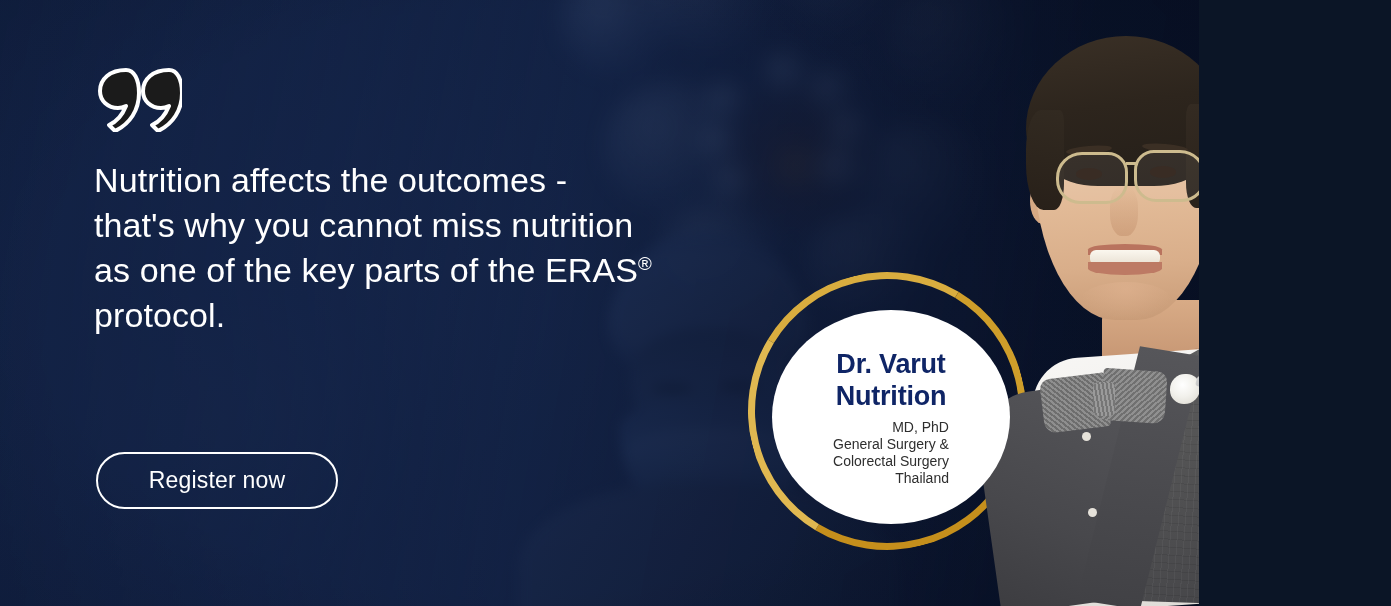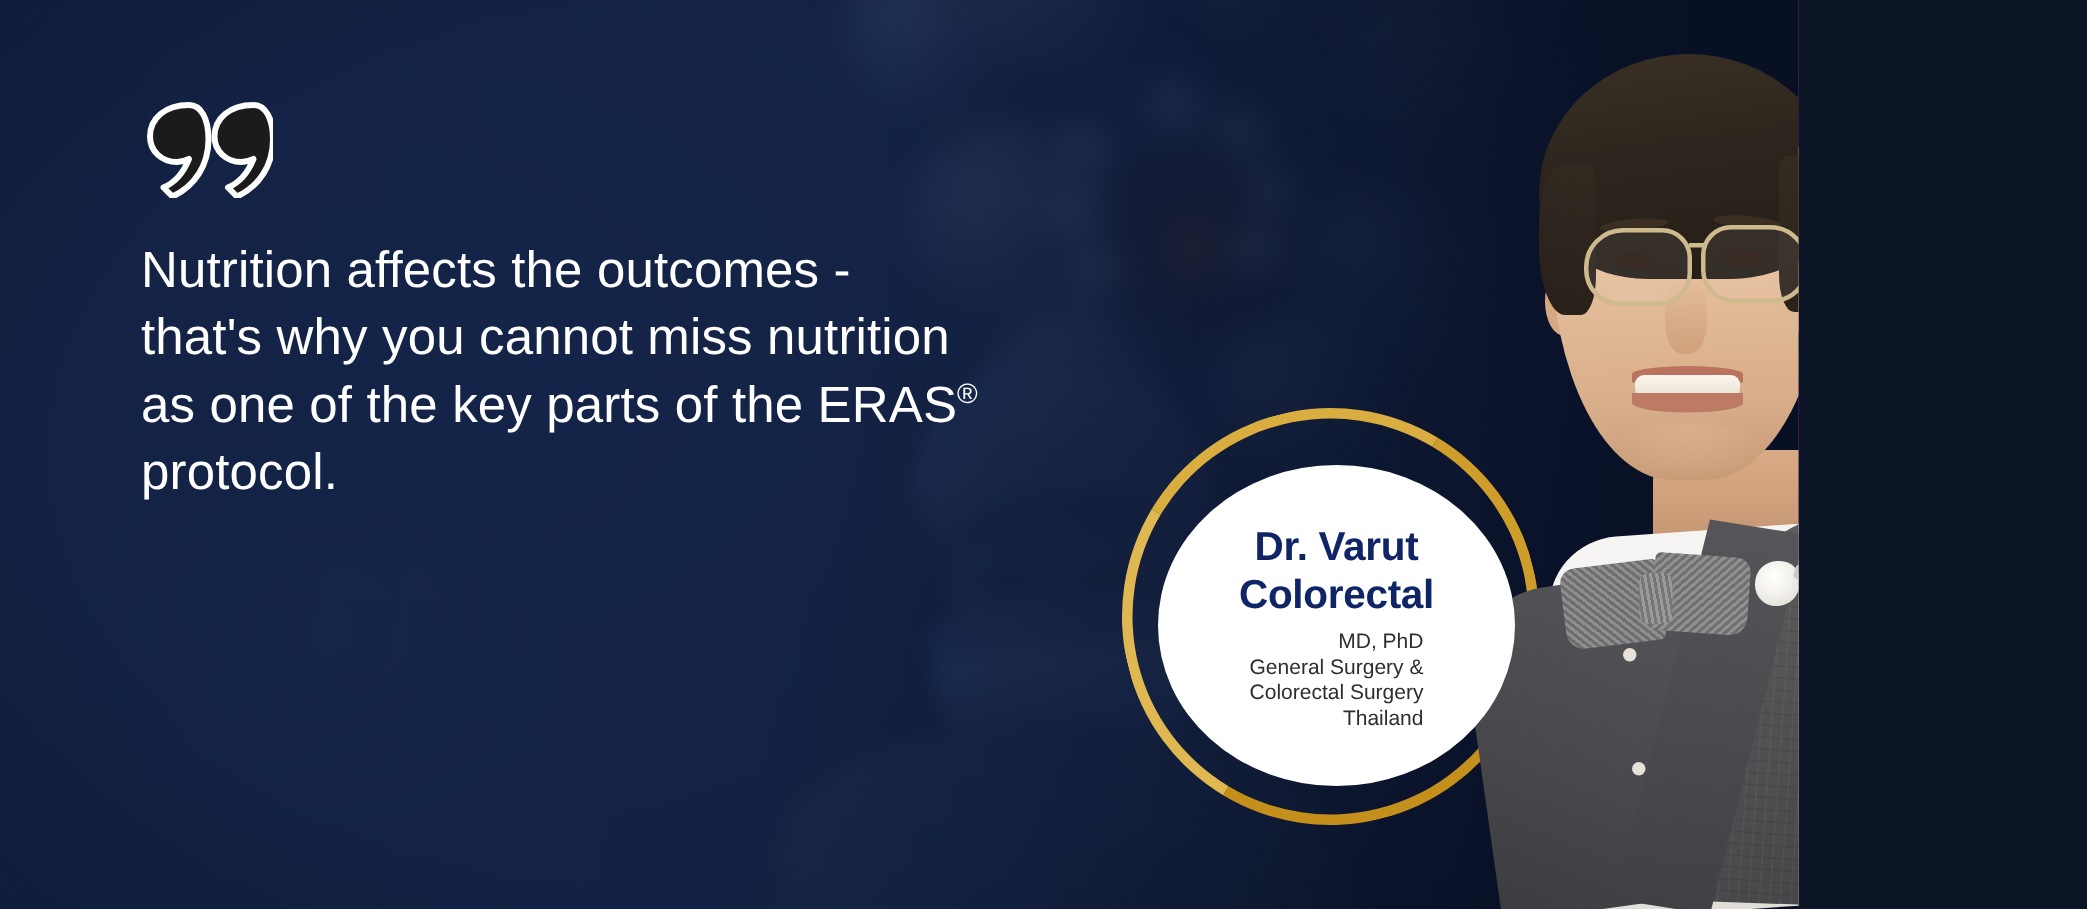--- a/index.html
+++ b/index.html
@@ -402,20 +402,21 @@
       <path d="M30 4 C14 4 4 13 4 25 C4 35 12 42 22 42 C25 42 28 41 30 40 C26 50 20 56 13 59 L19 65 C34 58 43 44 43 27 C43 13 38 4 30 4 Z"></path>
       <path d="M73 4 C57 4 47 13 47 25 C47 35 55 42 65 42 C68 42 71 41 73 40 C69 50 63 56 56 59 L62 65 C77 58 86 44 86 27 C86 13 81 4 73 4 Z"></path>
     </g>
   </svg>
 
   <div class="quote-text"><span>Nutrition affects the outcomes -
 that's why you cannot miss nutrition
 as one of the key parts of the ERAS</span><sup>®</sup><span>
 protocol.</span></div>
 
+  <button class="register-btn">Register now</button>
 
   <div class="gold-ring"></div>
 
   <div class="portrait">
     <div class="ph ph-neck"></div>
     <div class="ph ph-shirt"></div>
     <div class="ph ph-jacket-l"></div>
     <div class="ph ph-jacket-r"></div>
     <div class="ph ph-suit-texture"></div>
     <div class="ph ph-lapel"></div>
@@ -442,20 +443,20 @@
     <div class="ph ph-bridge"></div>
     <div class="ph ph-temple"></div>
     <div class="ph ph-lip-top"></div>
     <div class="ph ph-teeth"></div>
     <div class="ph ph-lip-bot"></div>
     <div class="ph ph-chin"></div>
   </div>
 
   <div class="badge">
     <div class="badge-name">Dr. Varut
-Colorectal</div>
+Nutrition</div>
     <div class="badge-sub">MD, PhD
 General Surgery &amp;
 Colorectal Surgery
 Thailand</div>
   </div>
 
 </div>
 
 </body></html>

